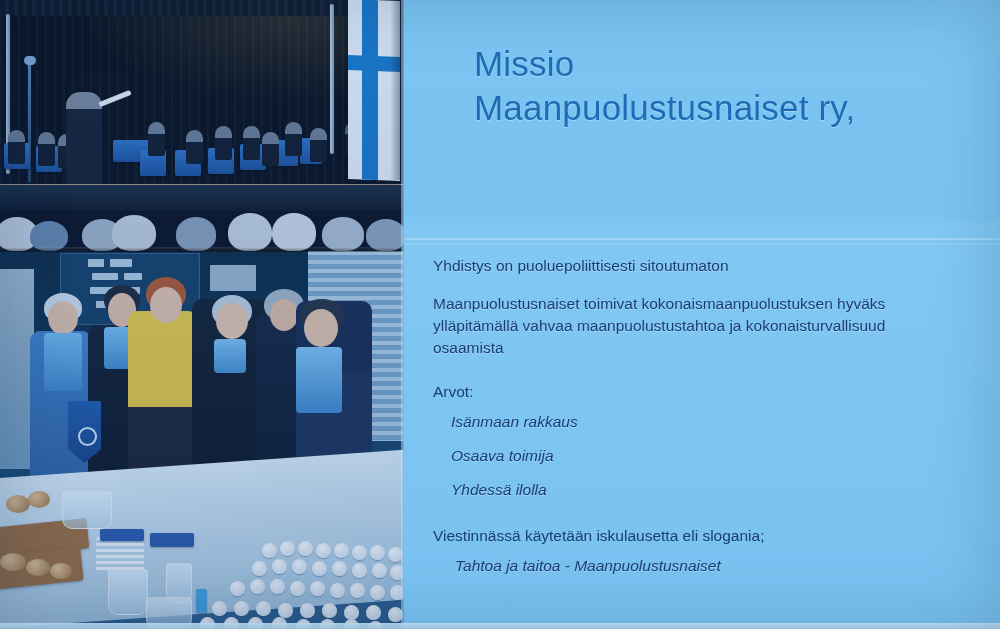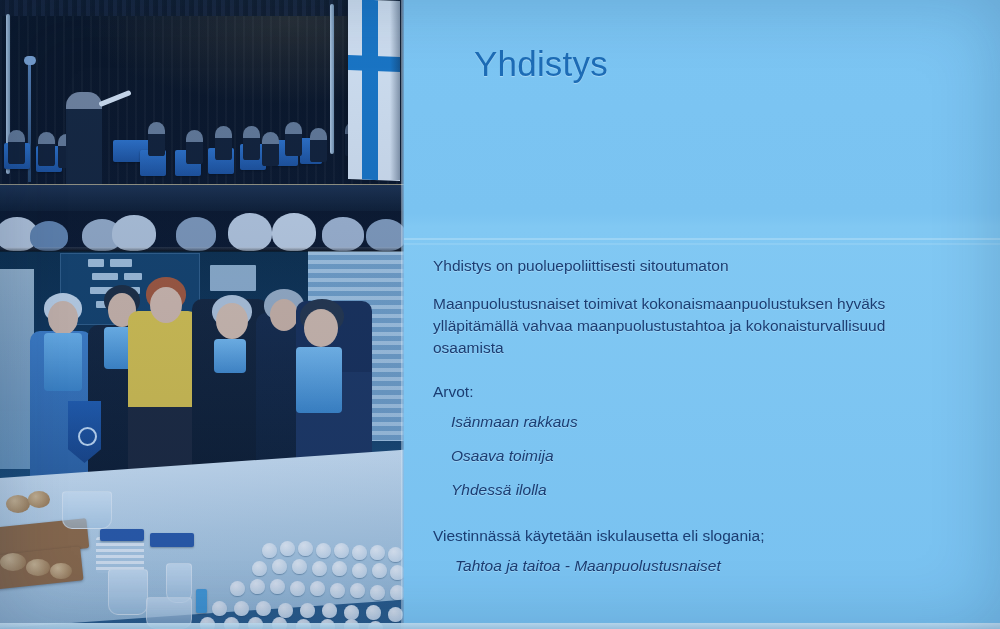--- a/index.html
+++ b/index.html
@@ -441,21 +441,22 @@
     <div class="photo-seam"></div>
     <div class="column-edge"></div>
   </div>
 
   <div id="slide">
 
     <div class="band-seam" style="top:238px;"></div>
     <div class="band-seam" style="top:243px;opacity:.5;"></div>
 
     <div id="slide-title">
-      <div>Yhdistys</div>
+      <div>Missio</div>
+      <div>Maanpuolustusnaiset ry,</div>
     </div>
 
     <div id="slide-body">
 
       <p class="para">Yhdistys on puoluepoliittisesti sitoutumaton</p>
 
       <div>
         <p class="para" style="margin-bottom:0;">Maanpuolustusnaiset toimivat kokonaismaanpuolustuksen hyväks</p>
         <p class="para" style="margin-bottom:0;">ylläpitämällä vahvaa maanpuolustustahtoa ja kokonaisturvallisuud</p>
         <p class="para" style="margin-bottom:0;">osaamista</p>

